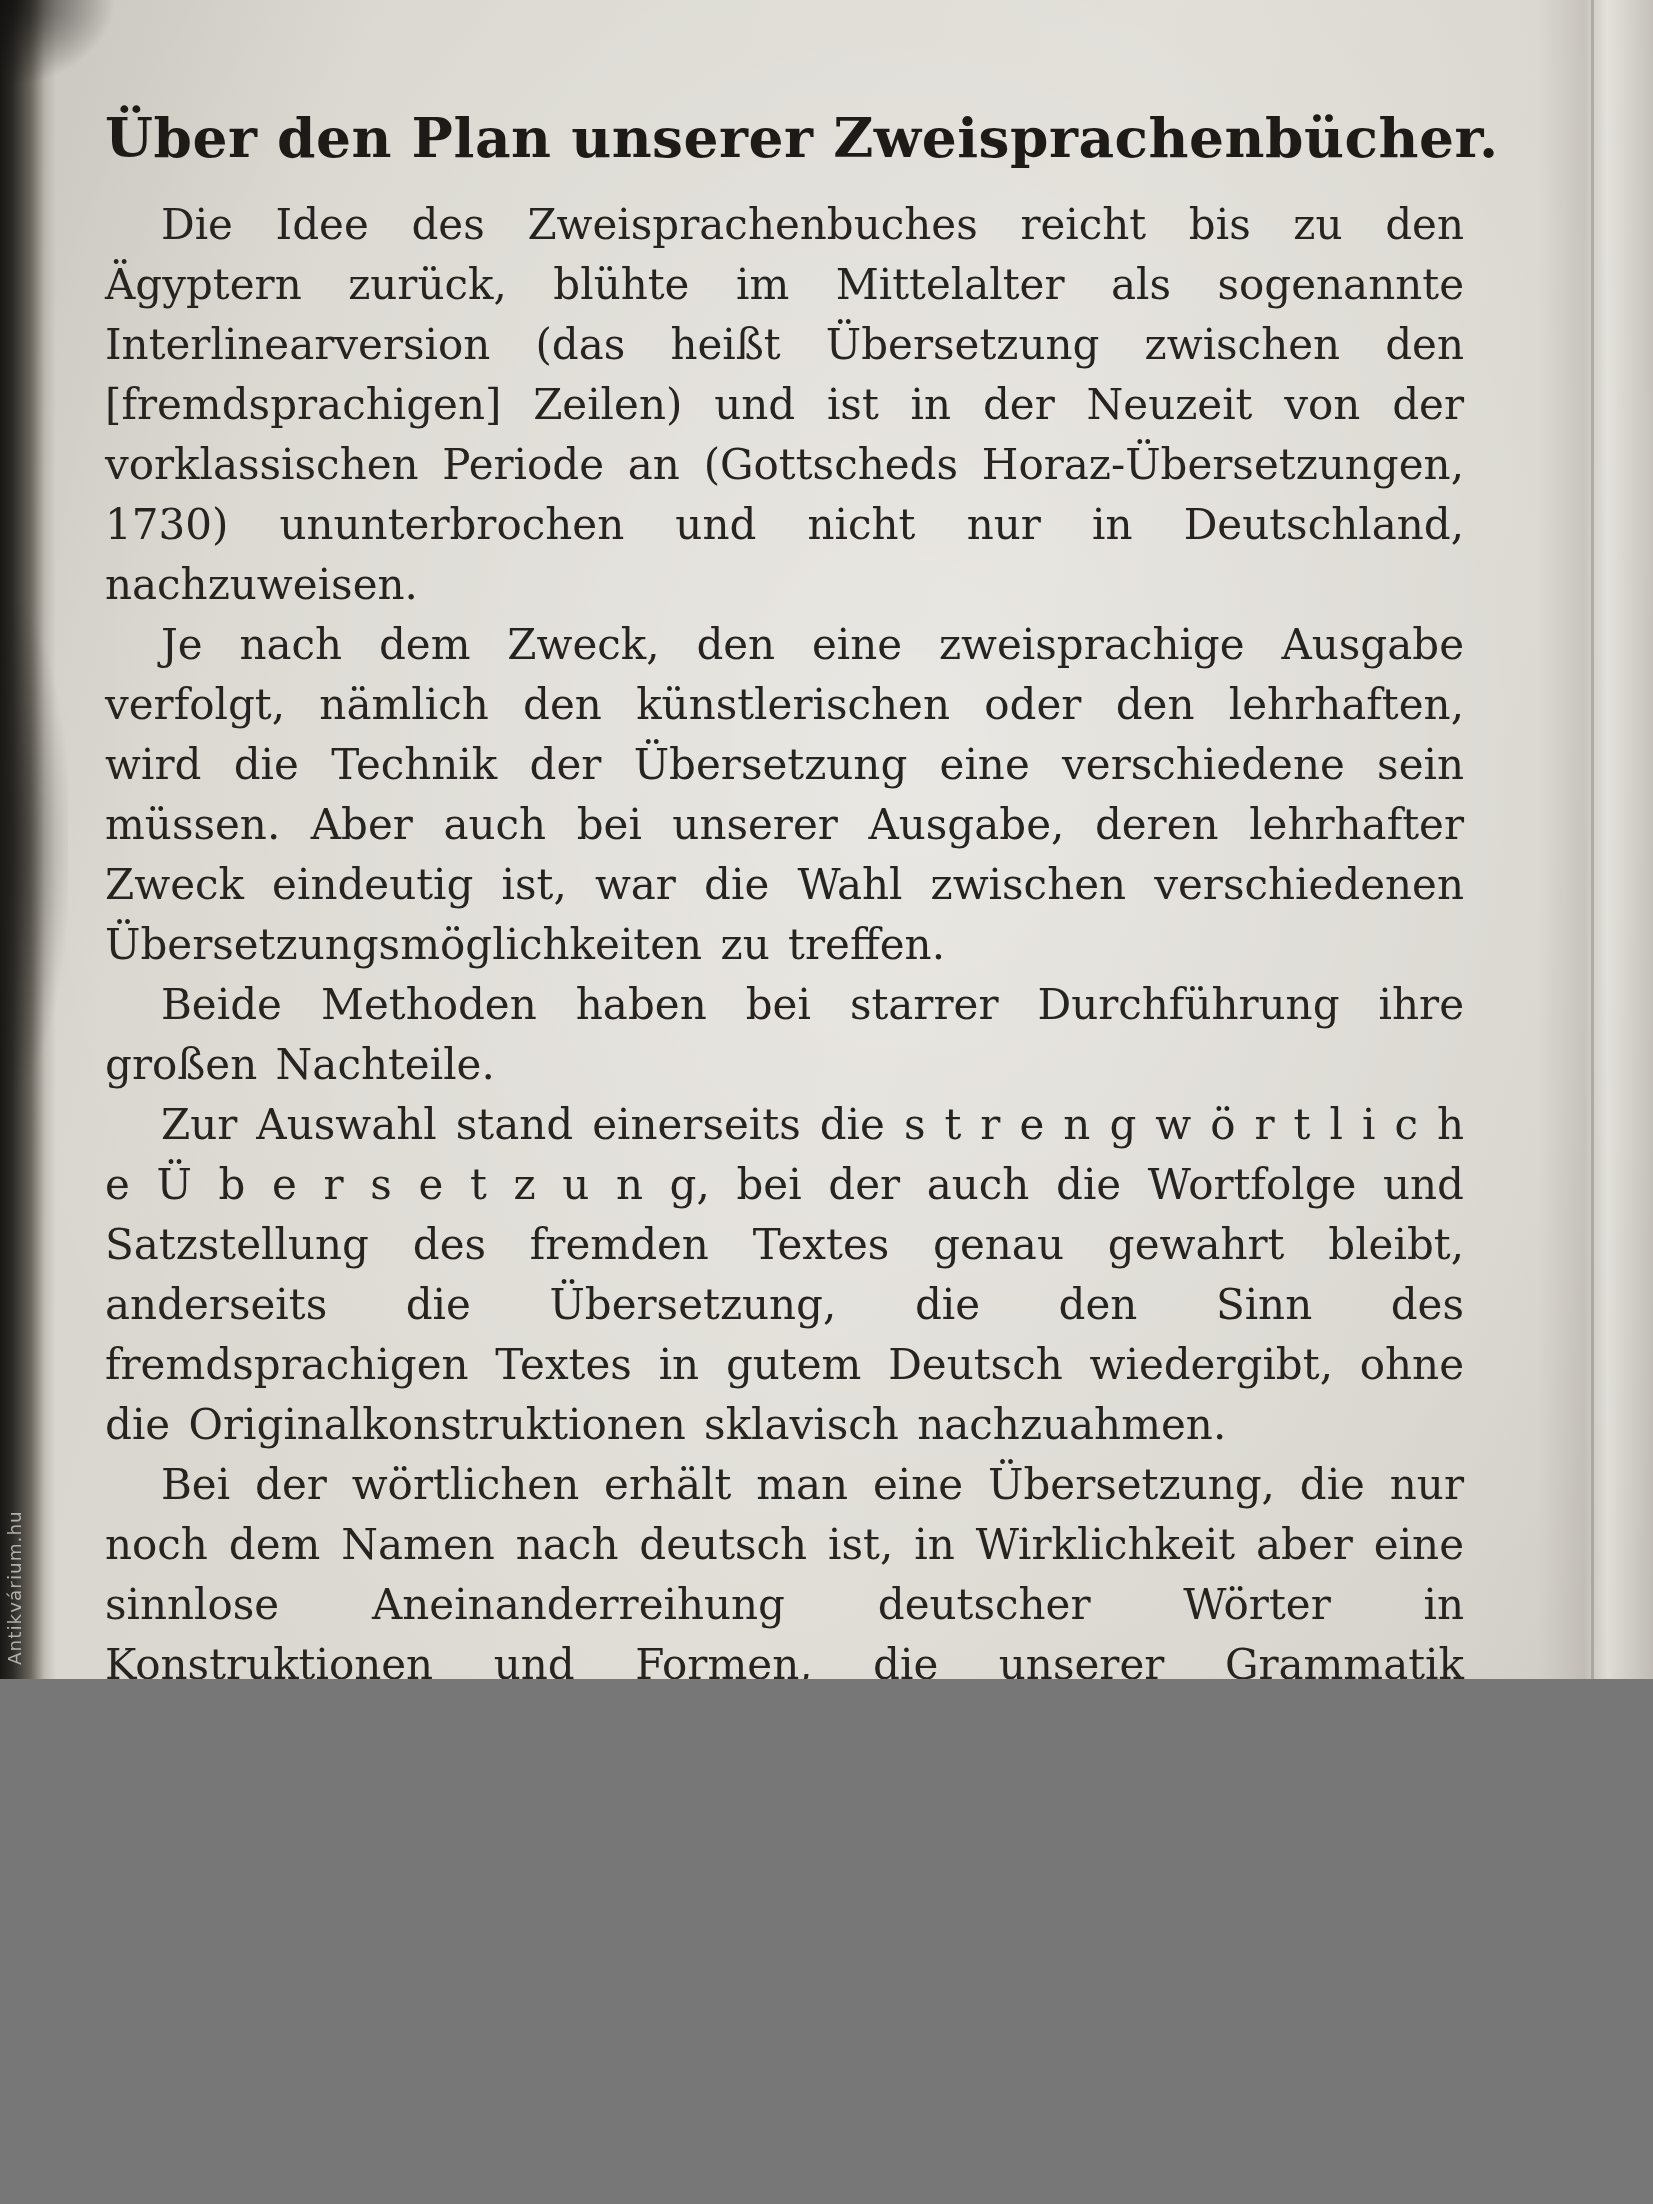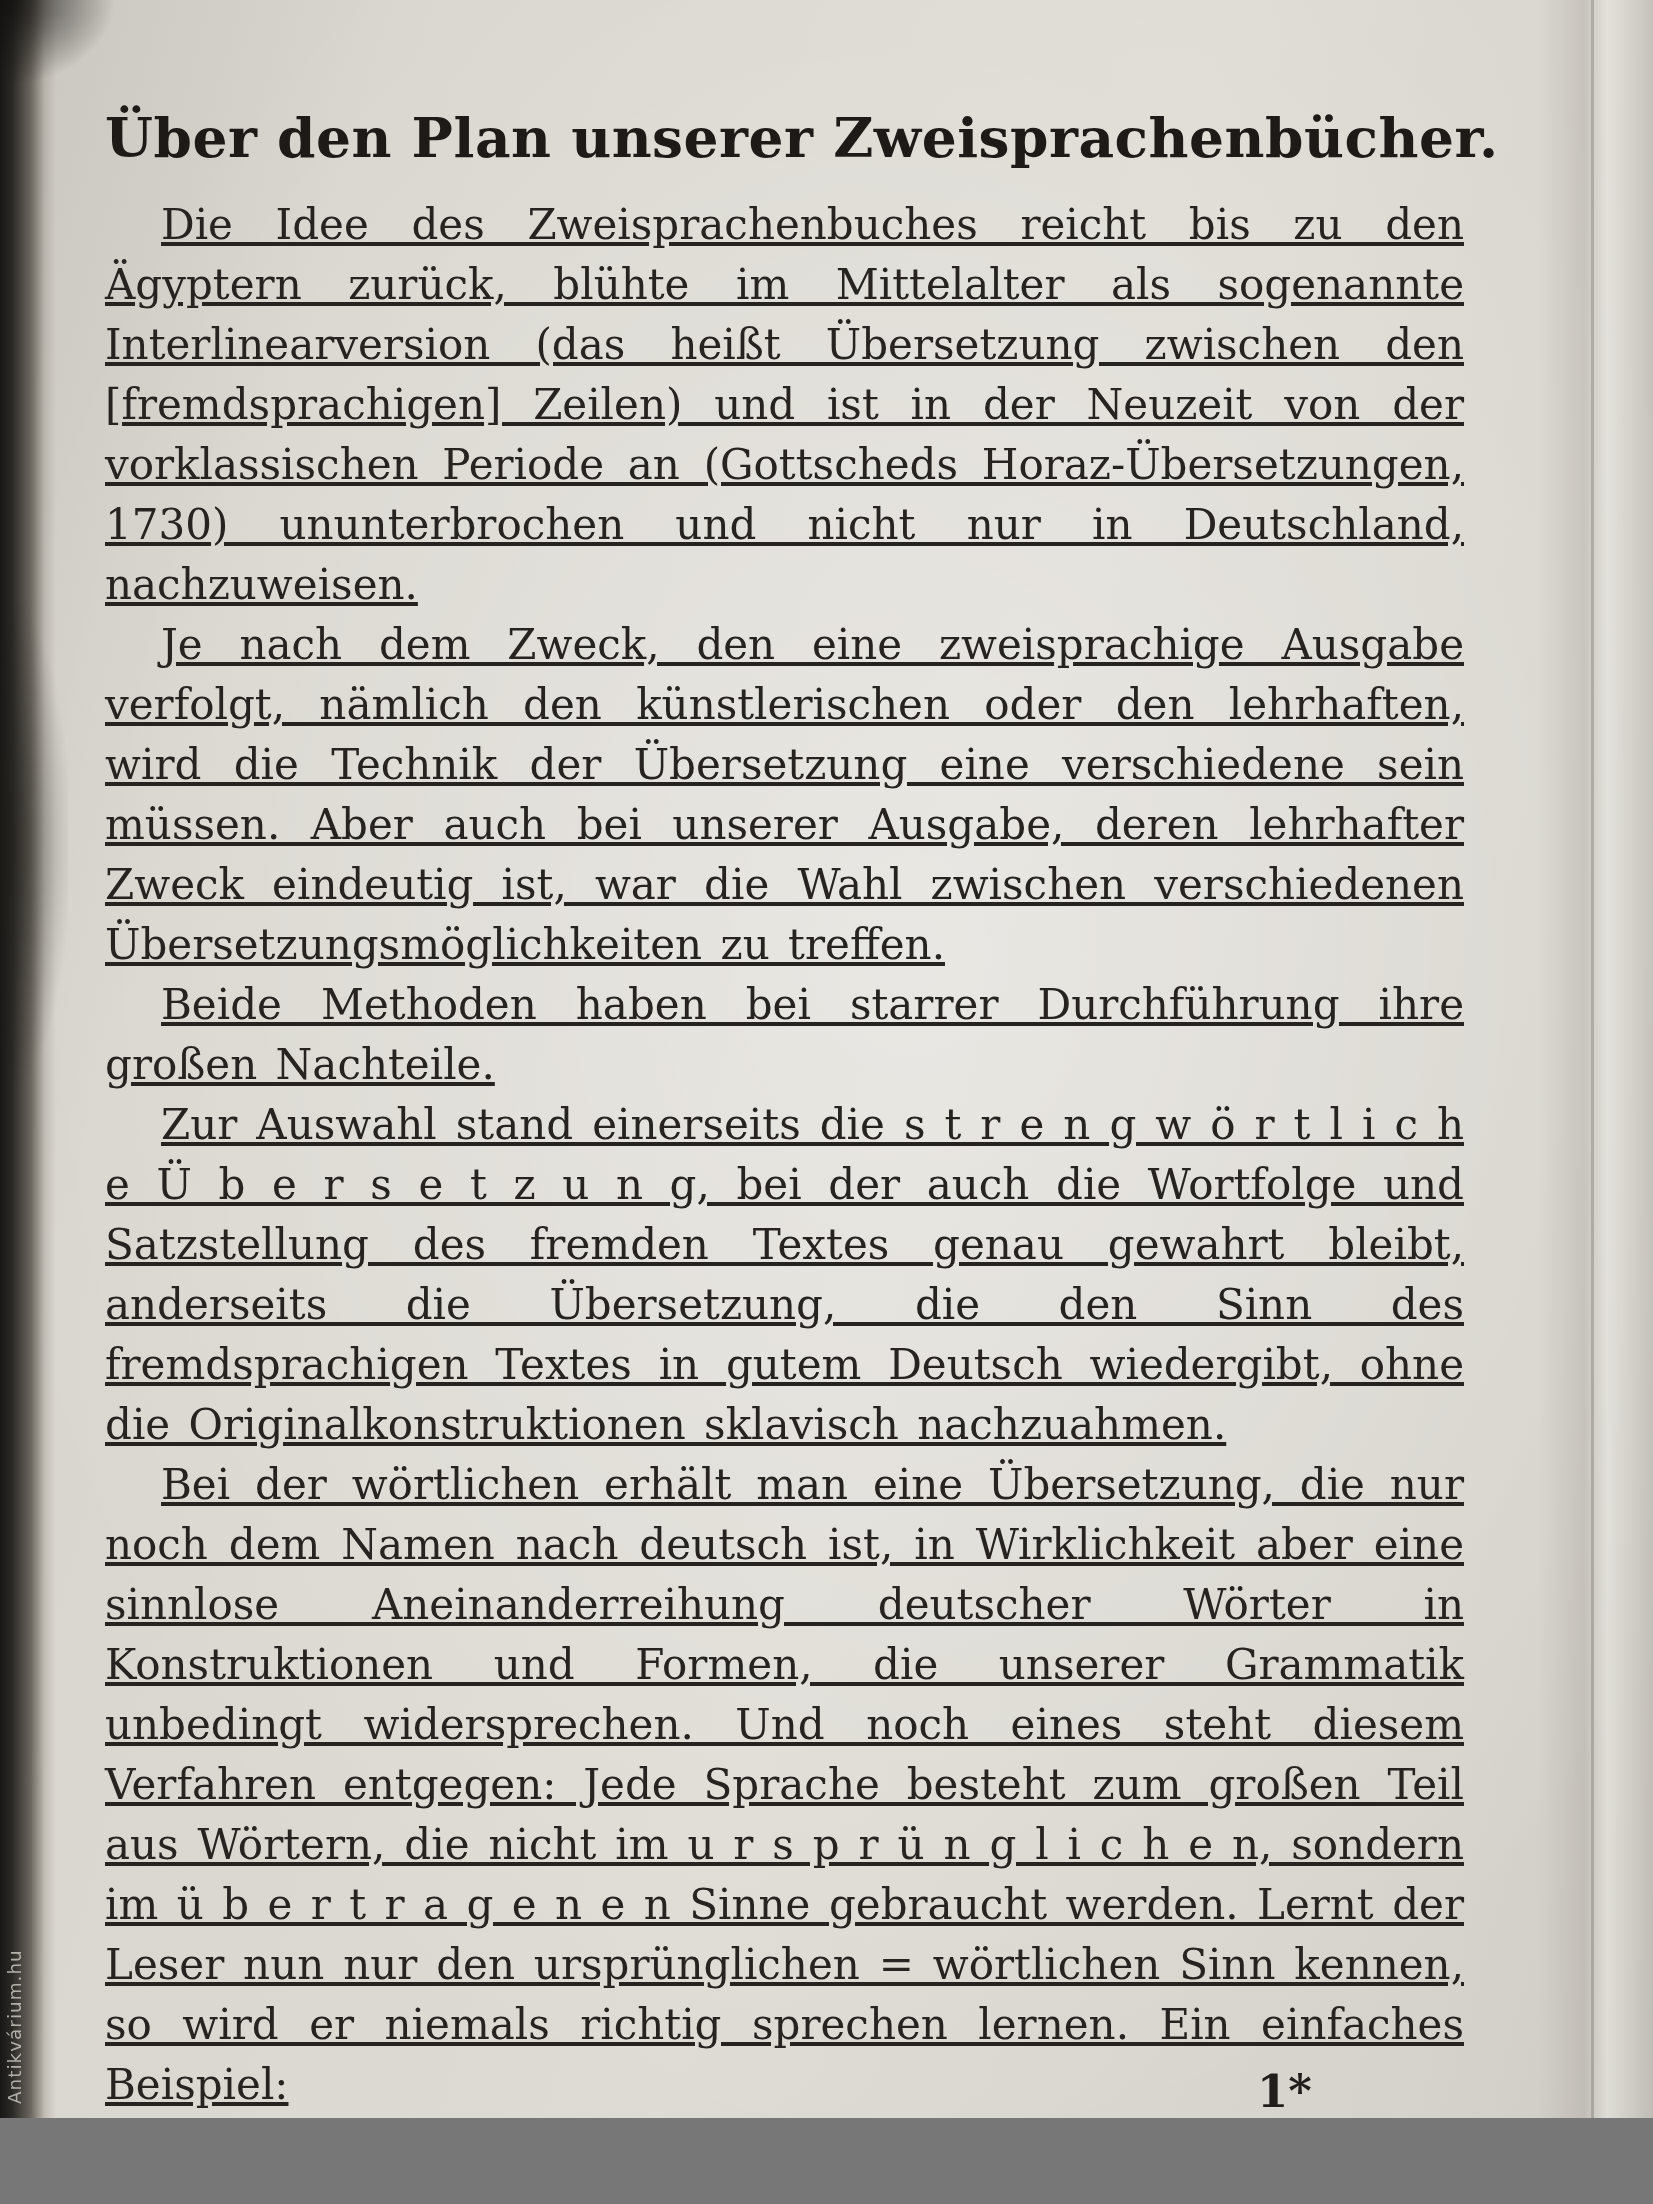--- a/index.html
+++ b/index.html
@@ -3,21 +3,21 @@
 <meta charset="utf-8">
 <style>
   html, body {
     margin: 0;
     padding: 0;
     background: #777;
   }
   .scan {
     position: relative;
     width: 1654px;
-    height: 2118px;
+    height: 1679px;
     overflow: hidden;
     background:
       radial-gradient(ellipse 1359px 1747px at 55% 45%, rgba(255,255,255,0.35), rgba(255,255,255,0) 70%),
       linear-gradient(105deg, #c9c6bf 0%, #d9d6cf 18%, #dedbd4 55%, #d6d3cc 88%, #cfccc5 100%);
     font-family: "DejaVu Serif", "Liberation Serif", serif;
     color: #24211e;
   }
   
   .gutter {
     position: absolute;
@@ -68,21 +68,20 @@
     color: #1d1a17;
   }
   .body-text p {
     margin: 0;
     font-size: 42px;
     line-height: 60px;
     text-align: justify;
     text-indent: 56px;
     word-spacing: 0.12em;
     color: #262320;
-    text-decoration: underline;
   }
   .page-number {
     position: absolute;
     left: 1257px;
     top: 2065px;
     font-size: 45px;
     font-weight: bold;
     color: #211e1b;
   }
   .watermark {

